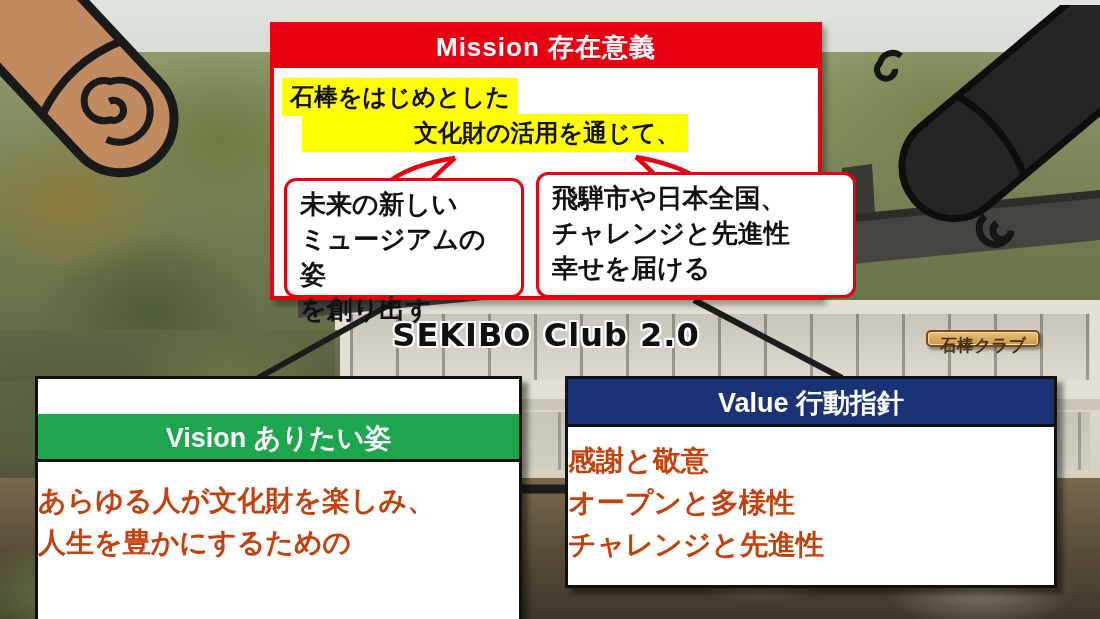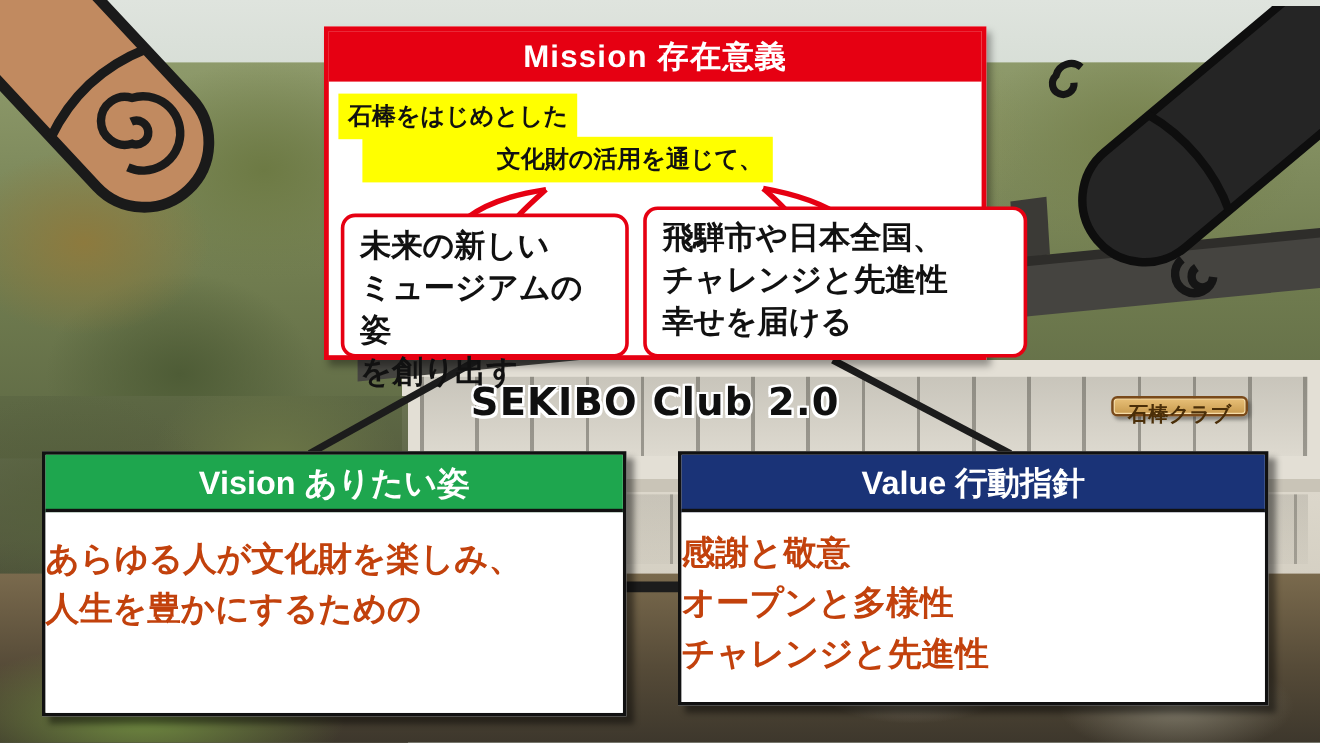--- a/index.html
+++ b/index.html
@@ -59,21 +59,21 @@
   .mascot-right{left:835px;top:5px;width:280px;height:320px;}
 
   
   .mission-box{position:absolute;left:270px;top:22px;width:552px;height:278px;z-index:4;
     background:#fff;border:4px solid var(--mission-red);box-shadow:4px 5px 6px rgba(0,0,0,.35);}
   .mission-header{height:42px;line-height:42px;background:var(--mission-red);color:#fff;
     text-align:center;font-size:26px;font-weight:600;letter-spacing:1px;}
   .mission-body{position:relative;height:228px;}
   .hl-line{margin-left:8px;}
   .hl{display:inline-block;background:var(--highlight-yellow);color:#111;
-    font-size:20px;font-weight:700;line-height:34px;padding:2px 8px;}
+    font-size:24px;font-weight:700;line-height:34px;padding:2px 8px;}
   .hl2 .hl{margin-left:20px;padding-left:112px;}
   .mission-card{position:absolute;background:#fff;border:3px solid var(--mission-red);
     border-radius:12px;padding:6px 13px;font-size:26px;font-weight:700;line-height:1.35;color:#111;}
   .mission-card-left{left:10px;top:100px;width:240px;height:120px;}
   .mission-card-right{left:262px;top:94px;width:320px;height:126px;}
   .beaks{position:absolute;left:0;top:0;width:552px;height:228px;overflow:visible;}
 
   
   .sekibo-title{position:absolute;left:270px;top:316px;width:552px;z-index:3;
     text-align:center;font-size:32px;font-weight:800;letter-spacing:1px;color:#101010;
@@ -85,21 +85,21 @@
     box-shadow:2px 3px 3px rgba(0,0,0,.35),inset 0 0 0 1px #f5dca8;
     color:var(--badge-text);font-size:17px;font-weight:700;text-align:center;line-height:27px;}
 
   
   .vv-box{position:absolute;top:376px;z-index:4;border:3px solid #111;background:#fff;
     box-shadow:6px 6px 5px rgba(0,0,0,.45);}
   .vision-box{left:35px;width:487px;}
   .value-box{left:565px;width:492px;}
   .vv-header{height:48px;line-height:48px;color:#fff;text-align:center;
     font-size:27px;font-weight:600;border-bottom:3px solid #111;}
-  .vision-box .vv-header{background:var(--vision-green);}
+  .vision-box .vv-header{background:var(--vision-green);margin-top:35px;}
   .value-box .vv-header{background:var(--value-navy);}
   .vv-body{background:#fff;text-align:left;font-weight:700;color:#c2410c;font-size:28px;line-height:1.5;}
   .vision-box .vv-body{height:167px;padding-top:18px;}
   .value-box .vv-body{height:158px;padding-top:13px;}
 </style>
 </head>
 <body>
 
 <div class="stage">
 

